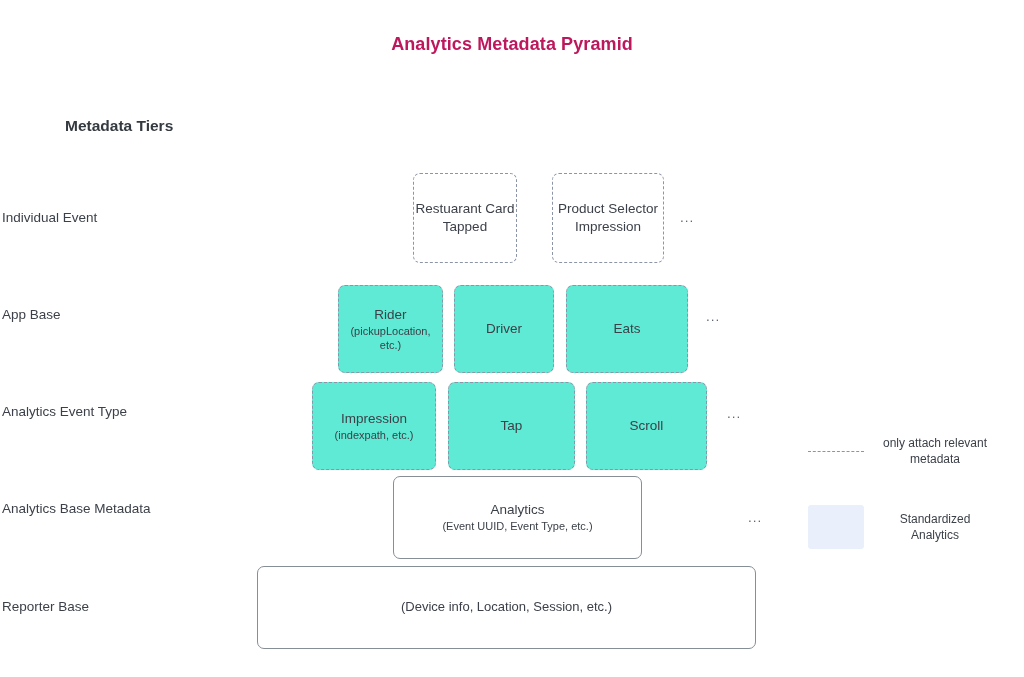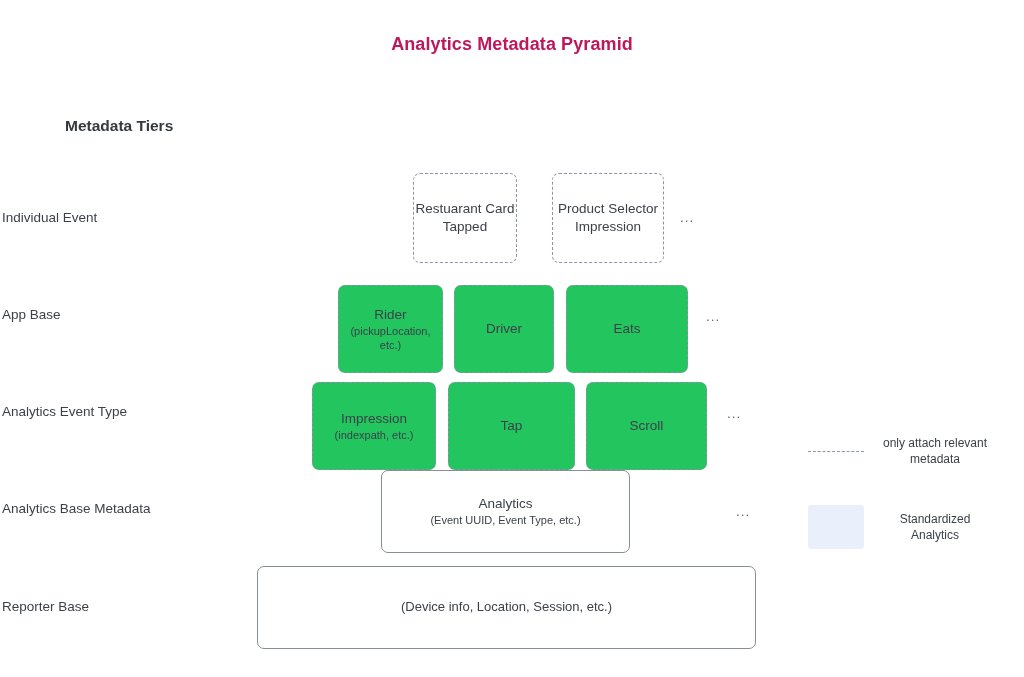--- a/index.html
+++ b/index.html
@@ -84,21 +84,21 @@
   .dashed {
     border: 1.6px dashed #8b95a7;
   }
 
   .solid {
     border: 1.2px solid #868e96;
     background: #ffffff;
   }
 
   .fill-blue {
-    background: #22c55e;
+    background: #5eead4;
     margin-top: 24px;
   }
 
   .fill-white {
     background: #ffffff;
     margin-left: 21px;
   }
 
   .ellipsis {
     font-size: 13.5px;
@@ -188,21 +188,21 @@
       <span>Tap</span>
     </div>
     <div style="width:11px"></div>
     <div class="tier-box dashed fill-blue" style="width:121px; height:88px;">
       <span>Scroll</span>
     </div>
     <div style="width:20px"></div>
     <div class="ellipsis">...</div>
   </div>
 
-  <div class="tier-row" style="left:381px; top:470px; height:83px;">
+  <div class="tier-row" style="left:393px; top:470px; height:95px;">
     <div class="tier-box solid" style="width:249px; height:83px;">
       <span>Analytics</span>
       <span class="sub">(Event UUID, Event Type, etc.)</span>
     </div>
     <div style="width:106px"></div>
     <div class="ellipsis">...</div>
   </div>
 
   <div class="tier-row" style="left:257px; top:566px; height:83px;">
     <div class="tier-box solid" style="width:499px; height:83px;">

